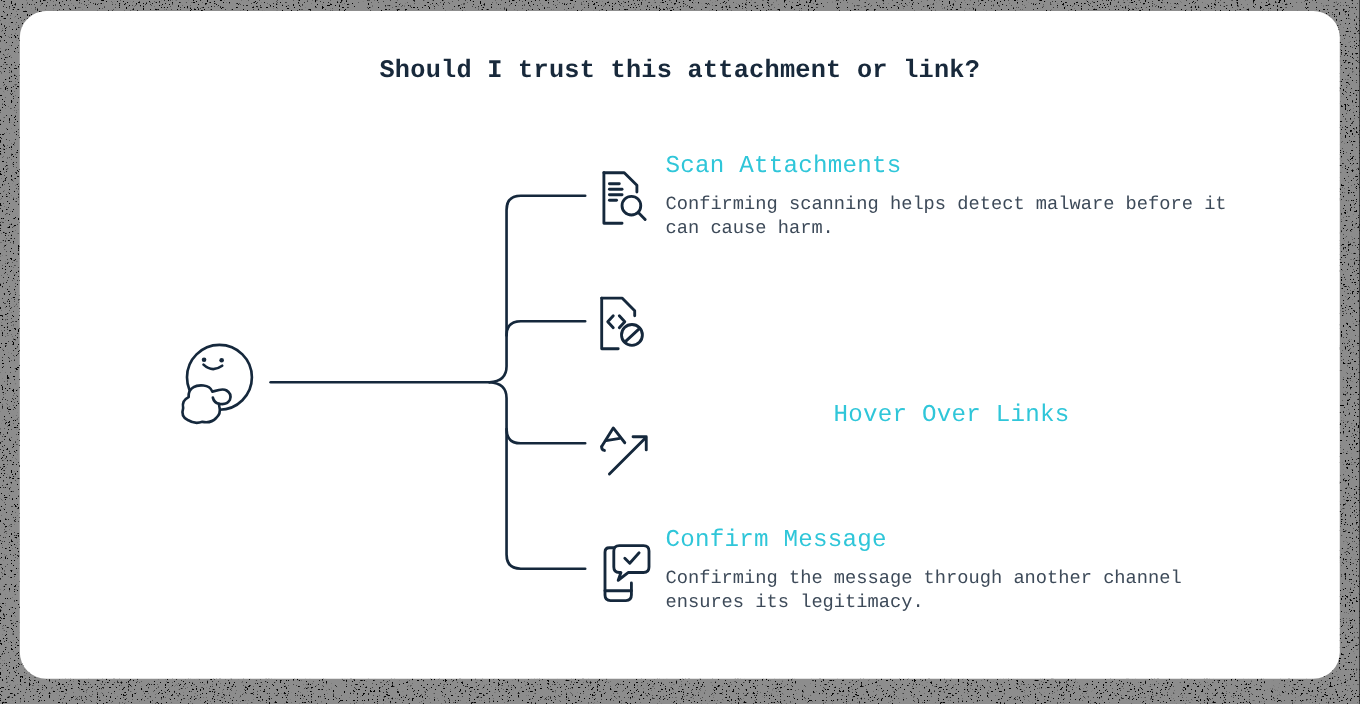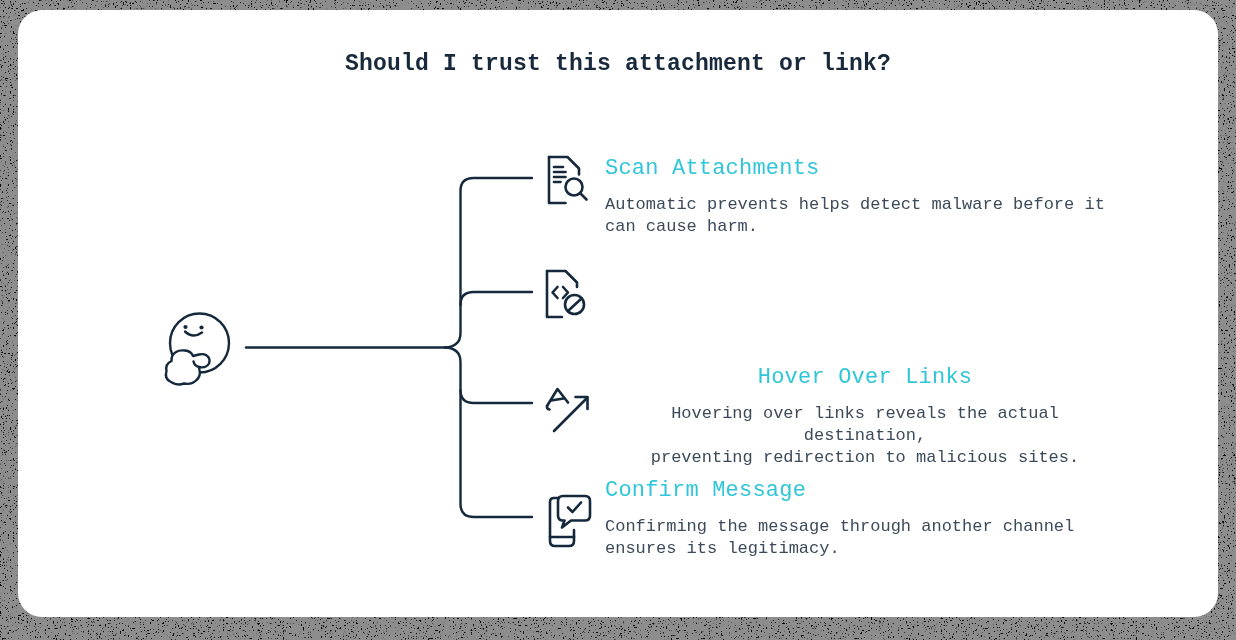--- a/index.html
+++ b/index.html
@@ -14,21 +14,21 @@
   .connectors{position:absolute;left:0;top:0;width:1236px;height:640px;pointer-events:none;}
   .item{position:absolute;left:605px;width:520px;}
   .item h3{margin:0 0 12px 0;font-size:22px;line-height:26px;font-weight:500;
            color:#2fc6d9;letter-spacing:.2px;}
   .item p{margin:0;font-size:17px;line-height:22px;color:#3d4a59;white-space:pre-line;}
   .item-icon{position:absolute;}
   .i1{left:539px;top:153px;}
   .i2{left:537px;top:267px;}
   .i3{left:543px;top:386px;}
   .i4{left:538px;top:494px;}
-  .t1{top:138px;margin-top:18px;} .t2{top:252px;} .t3{top:365px;text-align:center;} .t4{top:478px;}
+  .t1{top:138px;} .t2{top:252px;} .t3{top:365px;text-align:center;} .t4{top:478px;}
   svg.icon *{stroke:#15283c;stroke-width:2.6;fill:none;stroke-linecap:round;stroke-linejoin:round;}
   svg.icon .mask{fill:#ffffff;}
 </style>
 </head>
 <body>
 
 <div class="frame">
 
   <svg class="noise" width="1236" height="640">
     <filter id="speck" x="0" y="0" width="100%" height="100%">
@@ -106,31 +106,29 @@
 
   <svg class="icon item-icon i4" width="56" height="62" viewBox="0 0 56 62">
     <path d="M20 4 H16 Q12 4 12 8 V47 Q12 52 17 52 H31 Q36 52 36 47 V36"></path>
     <path d="M12 43 H36"></path>
     <path class="mask" d="M25 2 H47 Q52 2 52 7 V21.5 Q52 26.5 47 26.5 H33 L24 33.5 L26.5 26.5 H25 Q20 26.5 20 21.5 V7 Q20 2 25 2 Z"></path>
     <path d="M30 13.5 L34.5 18 L43 8.5"></path>
   </svg>
 
   <div class="item t1">
     <h3>Scan Attachments</h3>
-    <p>Automatic prevents helps detect malware before it
+    <p>Confirming scanning helps detect malware before it
 can cause harm.</p>
   </div>
 
   <div class="item t2">
   </div>
 
   <div class="item t3">
     <h3>Hover Over Links</h3>
-    <p>Hovering over links reveals the actual destination,
-preventing redirection to malicious sites.</p>
   </div>
 
   <div class="item t4">
     <h3>Confirm Message</h3>
     <p>Confirming the message through another channel
 ensures its legitimacy.</p>
   </div>
 
 </div>
 

